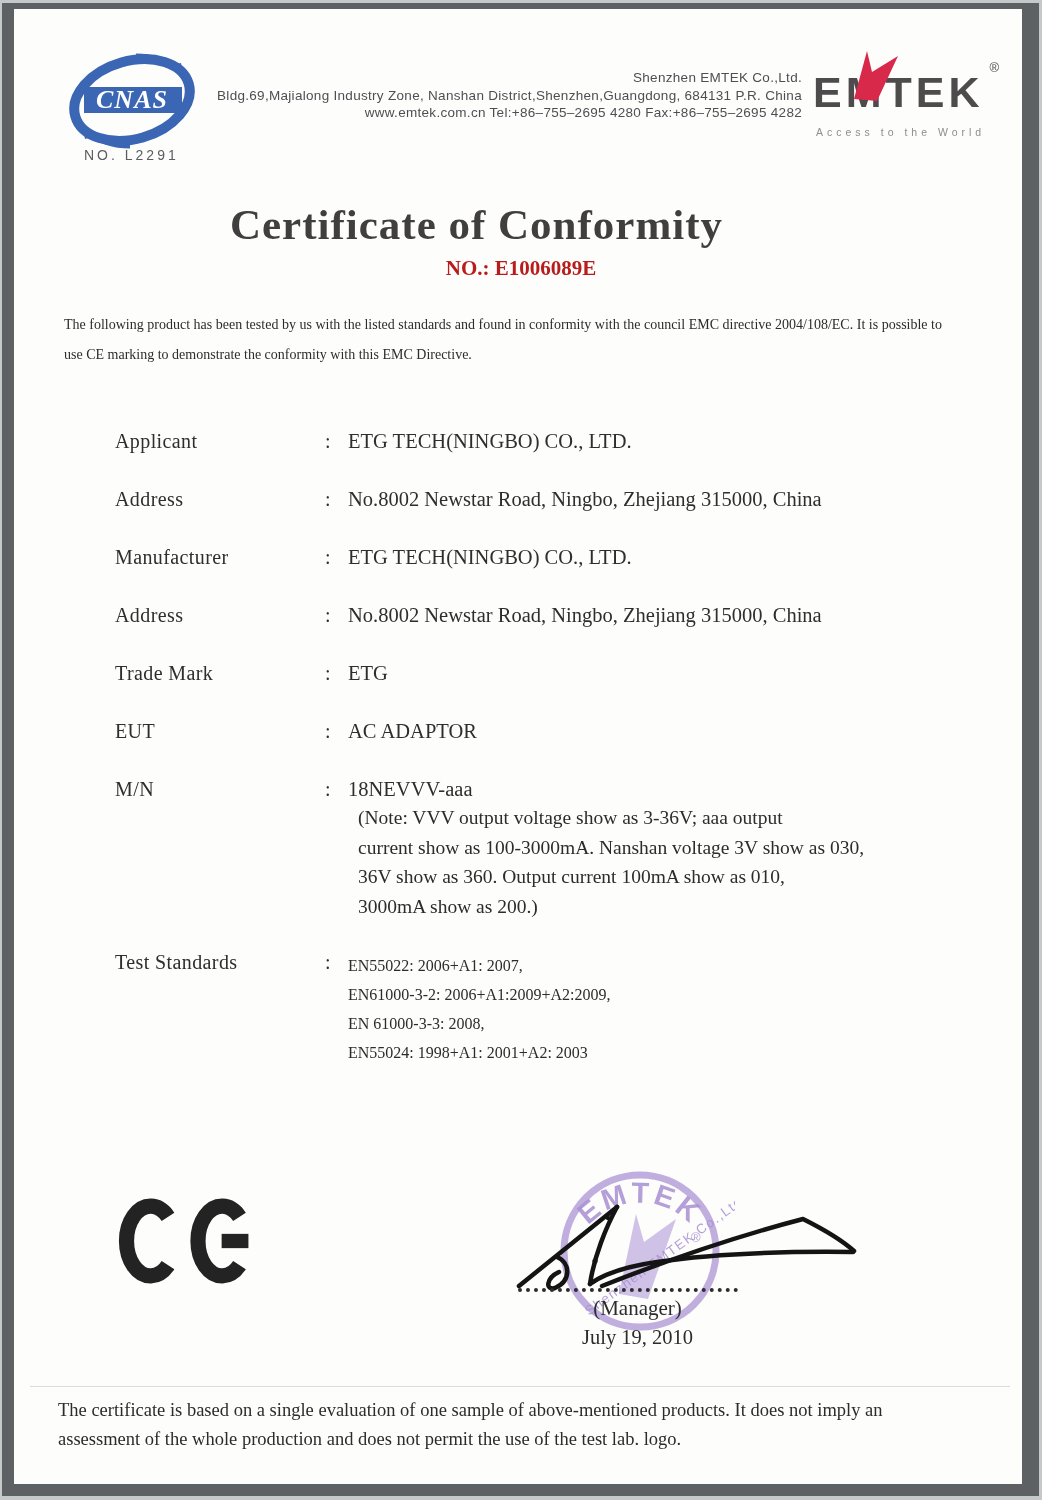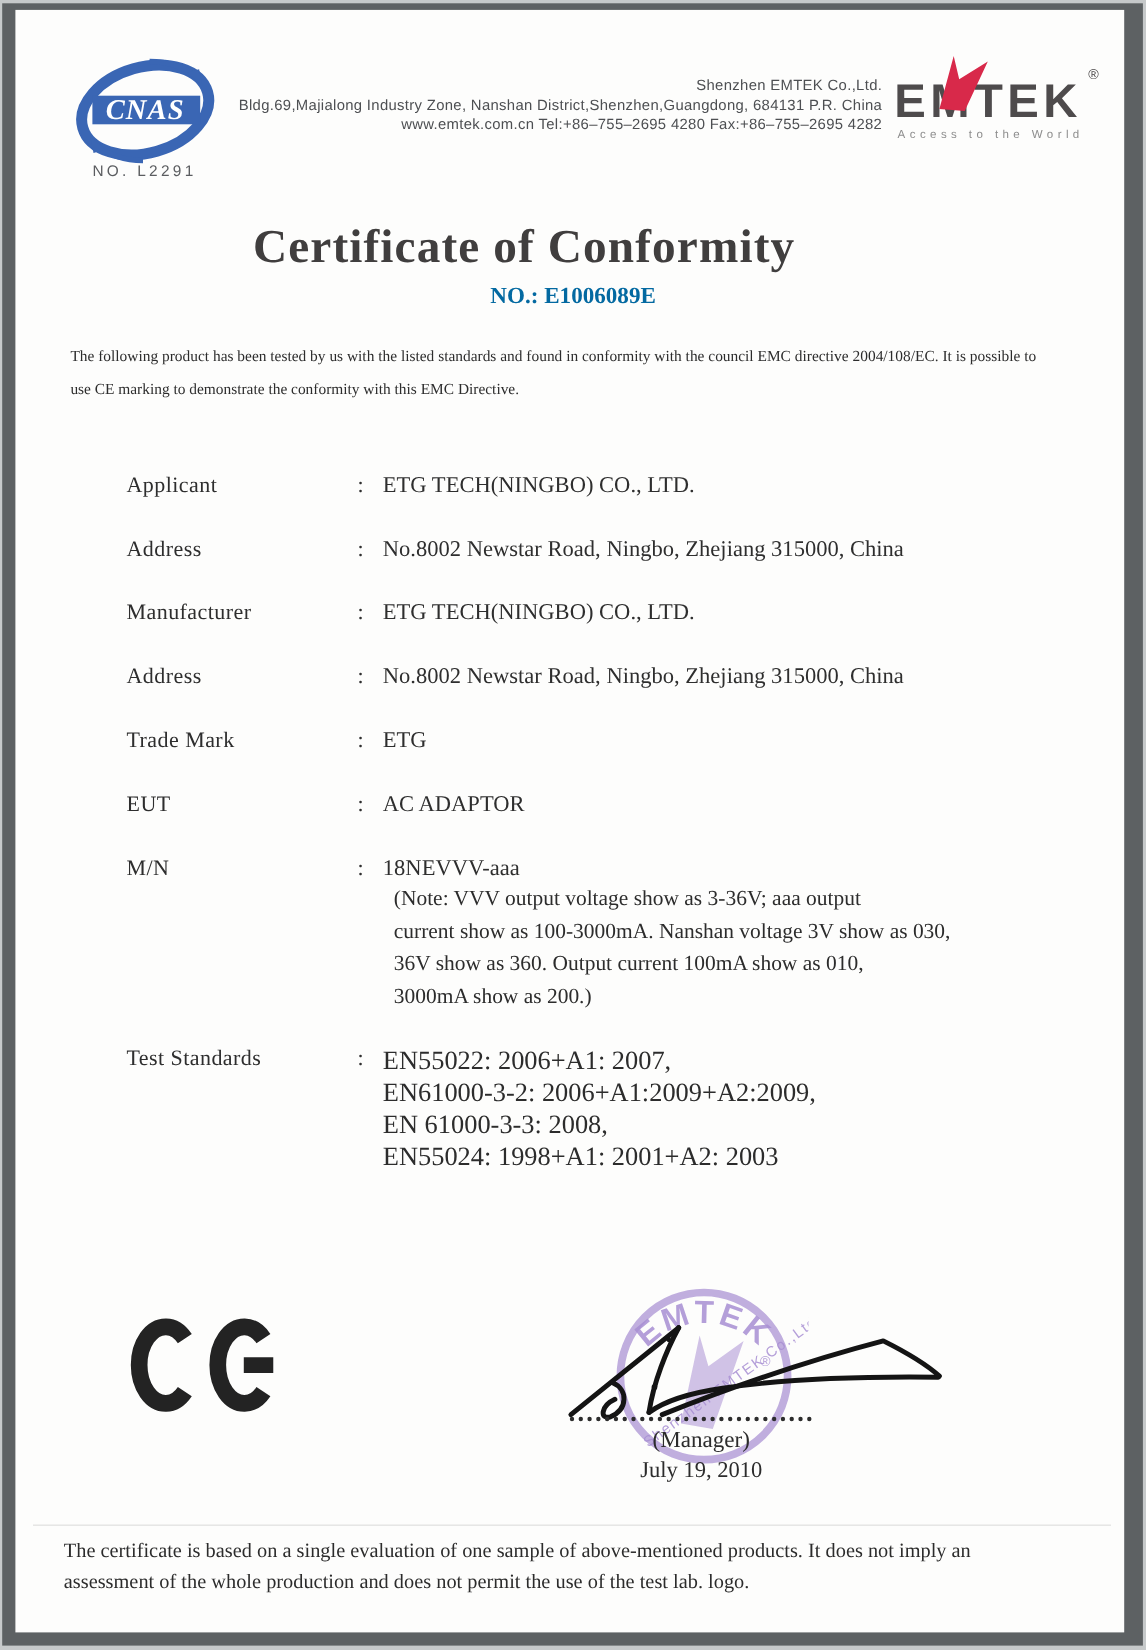--- a/index.html
+++ b/index.html
@@ -15,36 +15,36 @@
   .abs{position:absolute;z-index:3;}
   .sans{font-family:"Liberation Sans","DejaVu Sans",sans-serif;}
 
   
   .cnas-no{left:84px;top:147px;font-size:14px;letter-spacing:3px;color:#5b5d60;}
   .addr-block{left:200px;top:69px;width:602px;text-align:right;font-size:13.5px;line-height:17.5px;color:#4d4f52;letter-spacing:.3px;}
   .emtek-logo{left:813px;top:70px;width:200px;}
   .emtek-word{font-weight:bold;font-size:43px;letter-spacing:4px;color:#4e4b4c;line-height:44px;}
   .emtek-reg{position:absolute;right:14px;top:-10px;font-size:13px;color:#4e4b4c;}
   .emtek-flag{position:absolute;left:31px;top:-23px;}
-  .emtek-tagline{font-size:10.5px;letter-spacing:4px;color:#8d8d8d;margin-top:2px;margin-left:3px;}
+  .emtek-tagline{font-size:10.5px;letter-spacing:4px;color:#8d8d8d;margin-top:12px;margin-left:3px;}
 
   
   .title{left:0;top:200px;width:953px;text-align:center;font-size:43px;font-weight:bold;color:#403e3e;letter-spacing:1px;}
-  .cert-no{left:0;top:256px;width:1042px;text-align:center;font-size:21px;font-weight:bold;color:#0369a1;}
+  .cert-no{left:0;top:256px;width:1042px;text-align:center;font-size:21px;font-weight:bold;color:#b91c1c;}
 
   
   .intro{left:64px;top:310px;width:878px;font-size:14px;line-height:30px;text-align:justify;color:#2c2c2c;}
 
   
   .row{position:absolute;z-index:3;left:115px;width:880px;height:30px;}
   .row .lbl{position:absolute;left:0;top:0;font-size:20px;letter-spacing:.4px;}
   .row .col{position:absolute;left:210px;top:0;font-size:20px;}
   .row .val{position:absolute;left:233px;top:0;font-size:20.5px;white-space:nowrap;}
   .notes{left:358px;top:803px;font-size:19.5px;line-height:29.5px;color:#2c2c2c;}
-  .std-vals{left:348px;top:951px;font-size:24px;line-height:29px;color:#2c2c2c;}
+  .std-vals{left:348px;top:951px;font-size:16px;line-height:29px;color:#2c2c2c;}
 
   
   .ce{left:118px;top:1192px;}
   .stamp{left:545px;top:1158px;}
   .sig{left:505px;top:1145px;}
   .dotline{left:518px;top:1288px;width:220px;border-top:4px dotted #2d2d2d;height:0;}
   .manager{left:540px;top:1296px;width:195px;text-align:center;font-size:21px;color:#2c2c2c;}
   .sig-date{left:540px;top:1326px;width:195px;text-align:center;font-size:20.5px;color:#2c2c2c;}
 
   

